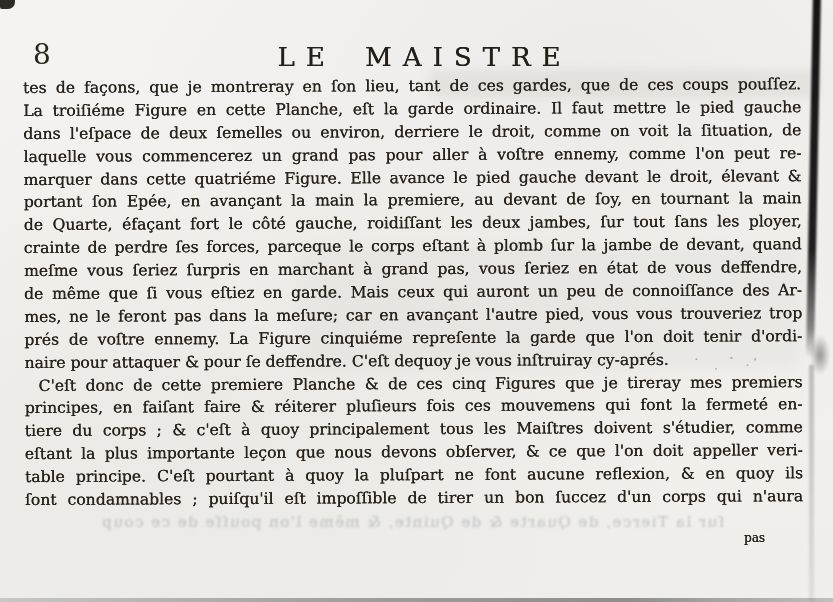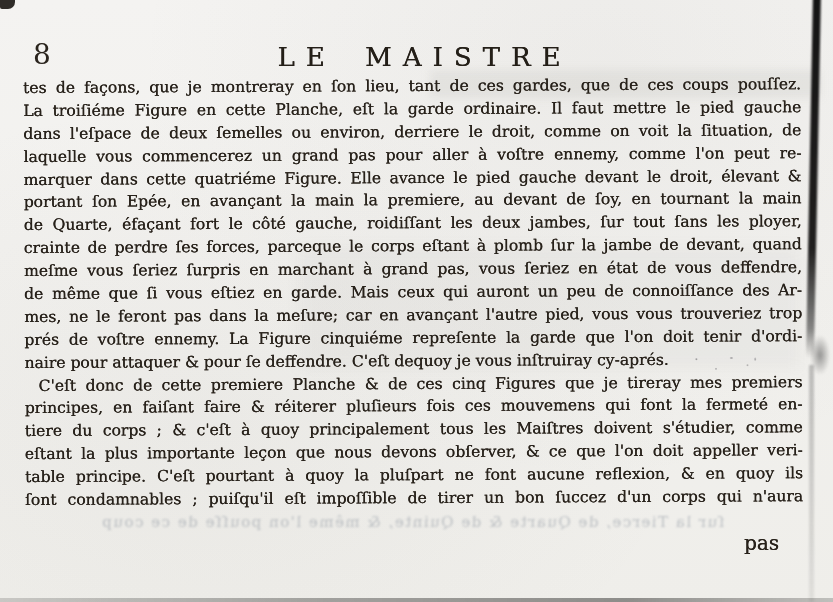--- a/index.html
+++ b/index.html
@@ -110,21 +110,21 @@
     position: absolute; left: 45px; top: 513px; width: 735px;
     text-align: center;
     font-size: 15px; letter-spacing: 1.5px;
     color: #76808e;
     opacity: 0.42;
     transform: scaleX(-1);
     filter: blur(1.1px);
   }
   .catchword {
     position: absolute; left: 744px; top: 531px;
-    font-size: 20px; color: #28221b;
+    font-size: 12px; color: #28221b;
     text-shadow: 0.25px 0 0 currentColor;
   }
 </style>
 </head>
 <body>
 
 <div class="scan">
 
   <div class="wash-top"></div>
   <div class="wash-mid"></div>

